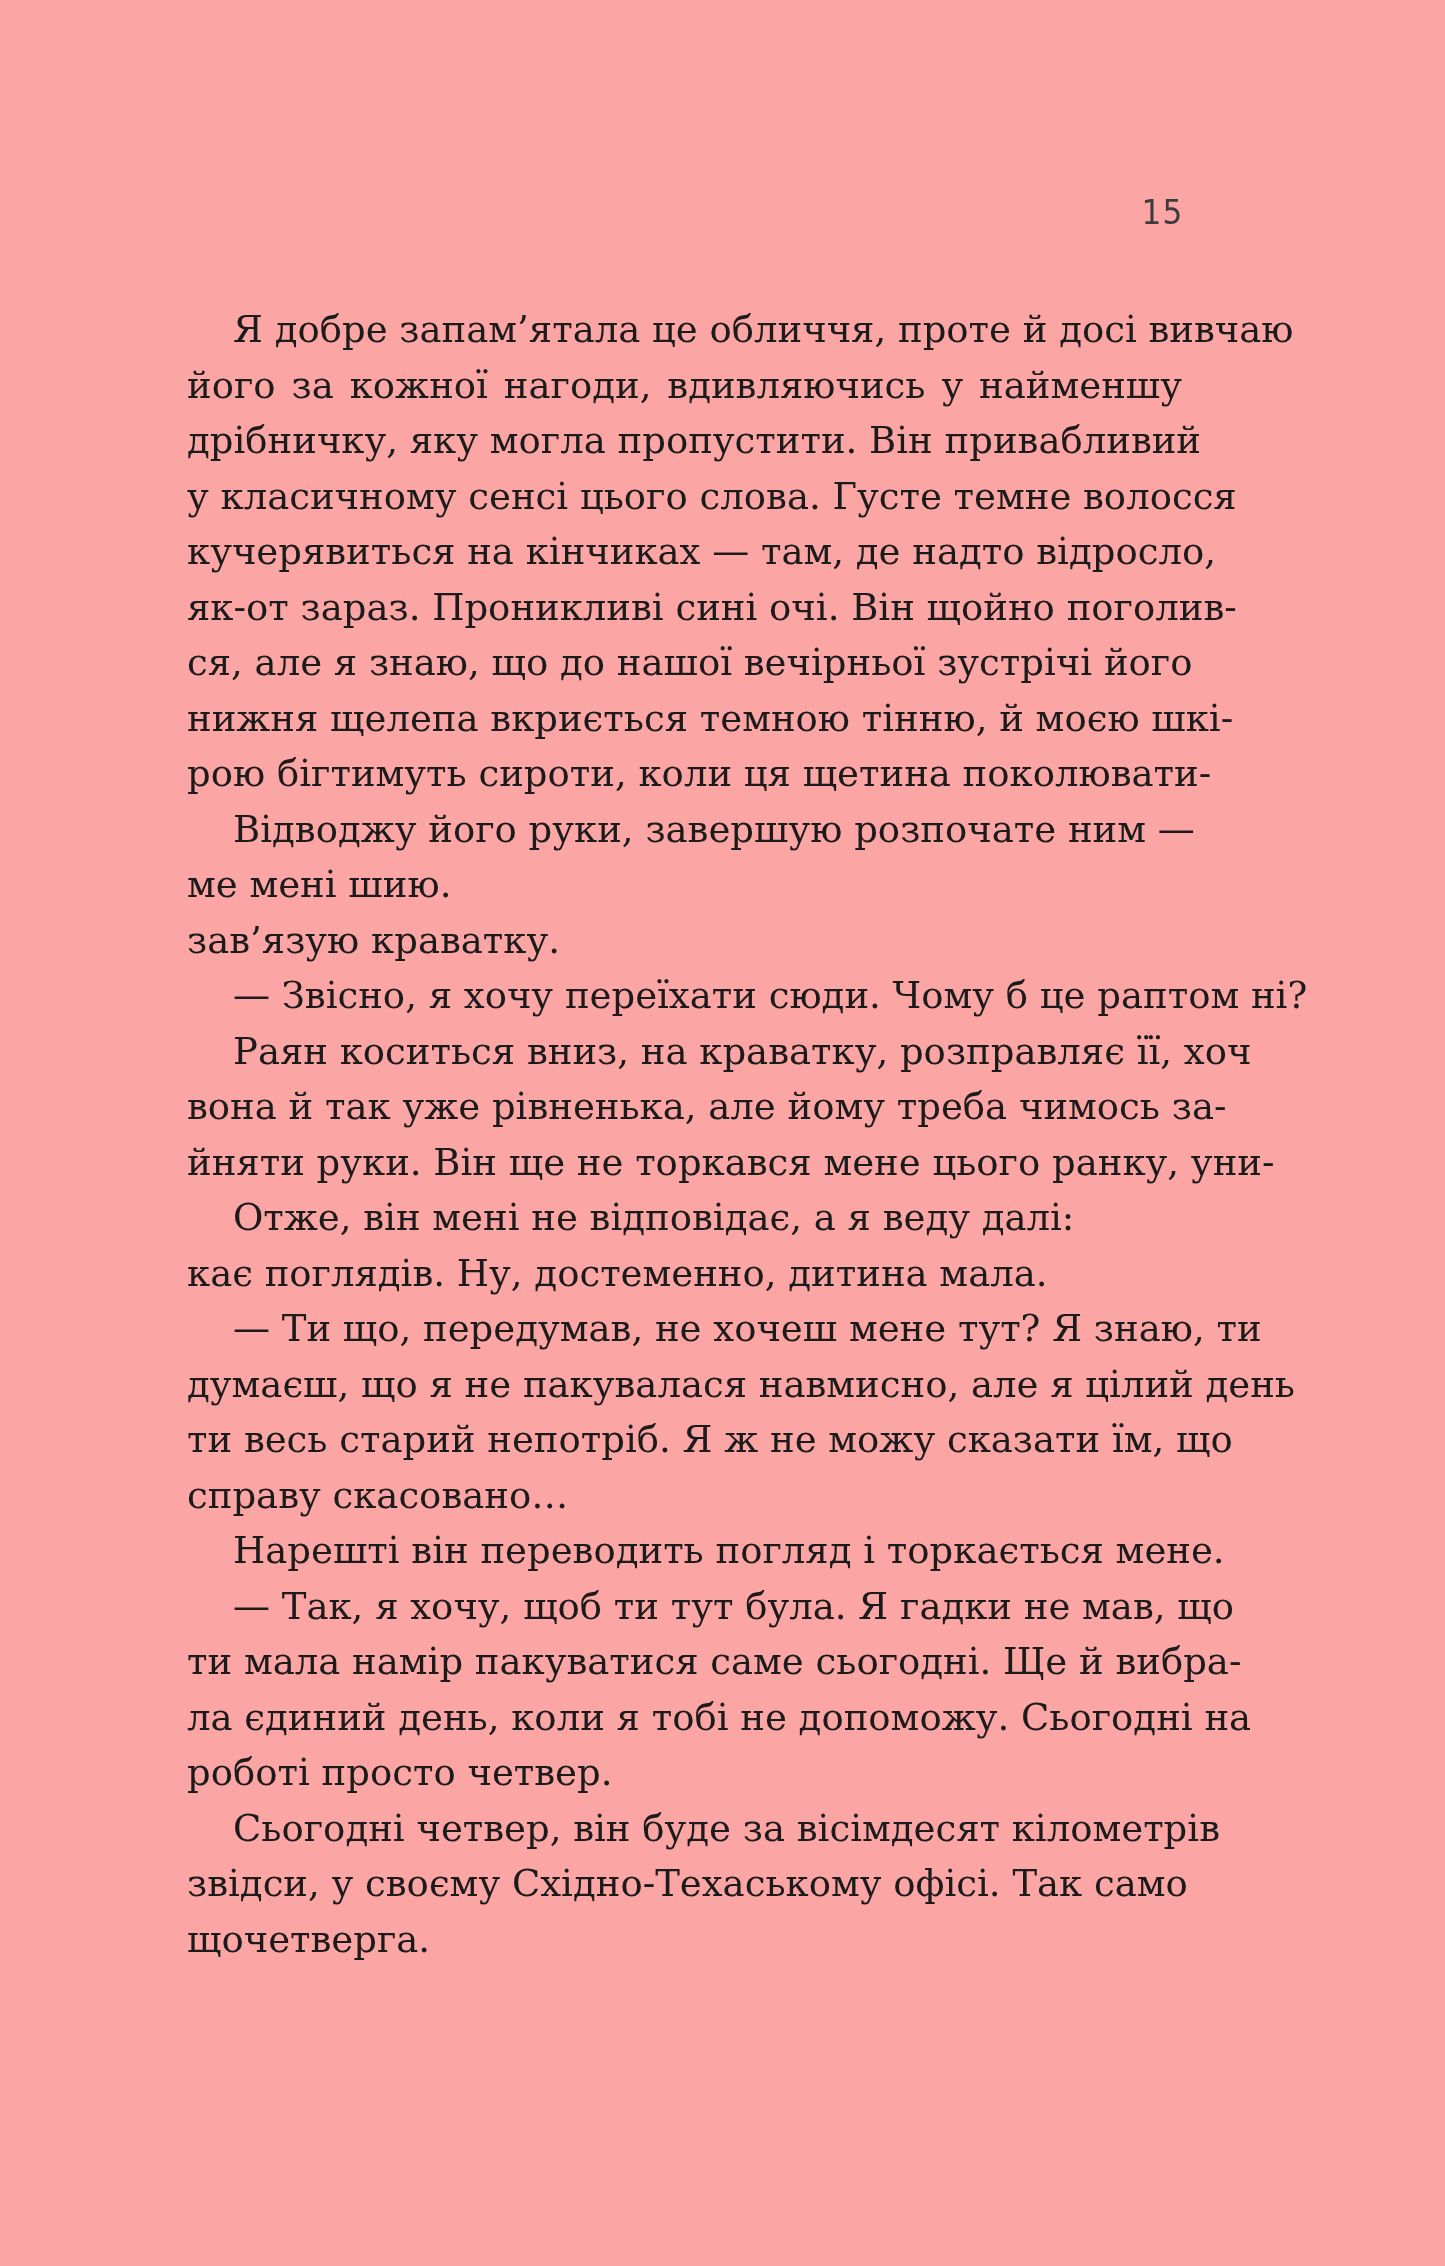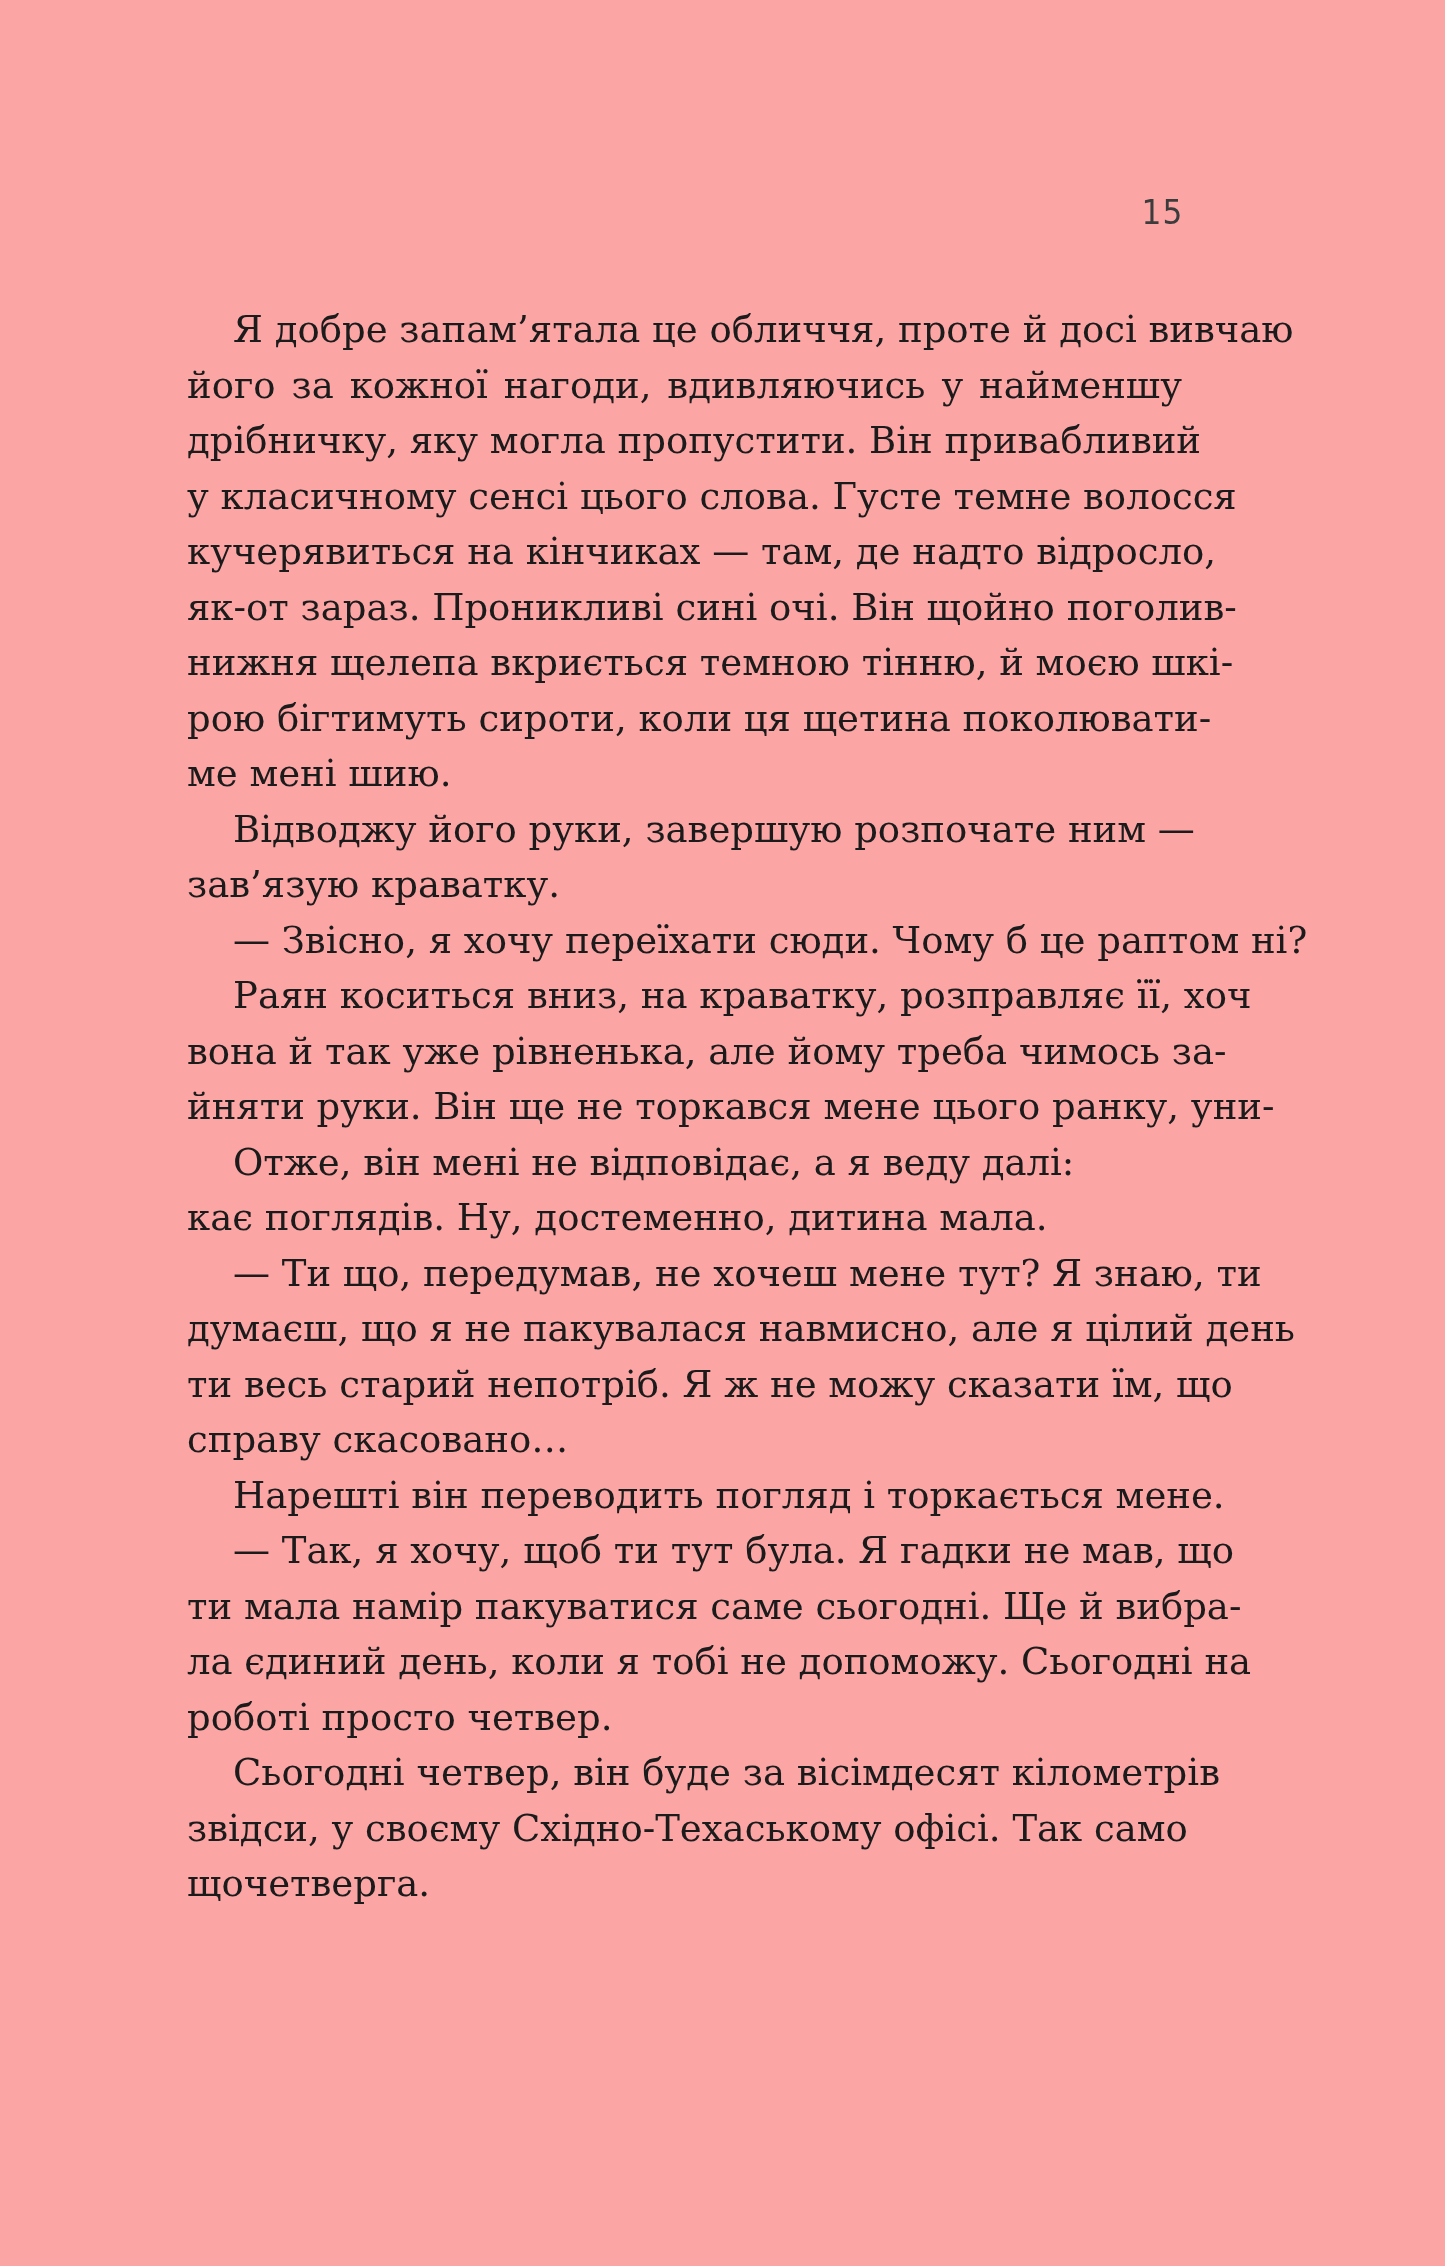--- a/index.html
+++ b/index.html
@@ -65,24 +65,25 @@
 <div class="page">
   <div class="page-number">15</div>
 
   <div class="body-text">
     <div class="line indent">Я добре запам’ятала це обличчя, проте й досі вивчаю</div>
     <div class="line">його за кожної нагоди, вдивляючись у найменшу</div>
     <div class="line">дрібничку, яку могла пропустити. Він привабливий</div>
     <div class="line">у класичному сенсі цього слова. Густе темне волосся</div>
     <div class="line">кучерявиться на кінчиках — там, де надто відросло,</div>
     <div class="line">як-от зараз. Проникливі сині очі. Він щойно поголив-</div>
+    <div class="line">ся, але я знаю, що до нашої вечірньої зустрічі його</div>
     <div class="line">нижня щелепа вкриється темною тінню, й моєю шкі-</div>
     <div class="line">рою бігтимуть сироти, коли ця щетина поколювати-</div>
+    <div class="line indent">Відводжу його руки, завершую розпочате ним —</div>
     <div class="line last">ме мені шию.</div>
-    <div class="line indent">Відводжу його руки, завершую розпочате ним —</div>
     <div class="line last">зав’язую краватку.</div>
     <div class="line indent last">— Звісно, я хочу переїхати сюди. Чому б це раптом ні?</div>
     <div class="line indent">Раян коситься вниз, на краватку, розправляє її, хоч</div>
     <div class="line">вона й так уже рівненька, але йому треба чимось за-</div>
     <div class="line">йняти руки. Він ще не торкався мене цього ранку, уни-</div>
     <div class="line indent last">Отже, він мені не відповідає, а я веду далі:</div>
     <div class="line last">кає поглядів. Ну, достеменно, дитина мала.</div>
     <div class="line indent">— Ти що, передумав, не хочеш мене тут? Я знаю, ти</div>
     <div class="line">думаєш, що я не пакувалася навмисно, але я цілий день</div>
     <div class="line">ти весь старий непотріб. Я ж не можу сказати їм, що</div>

